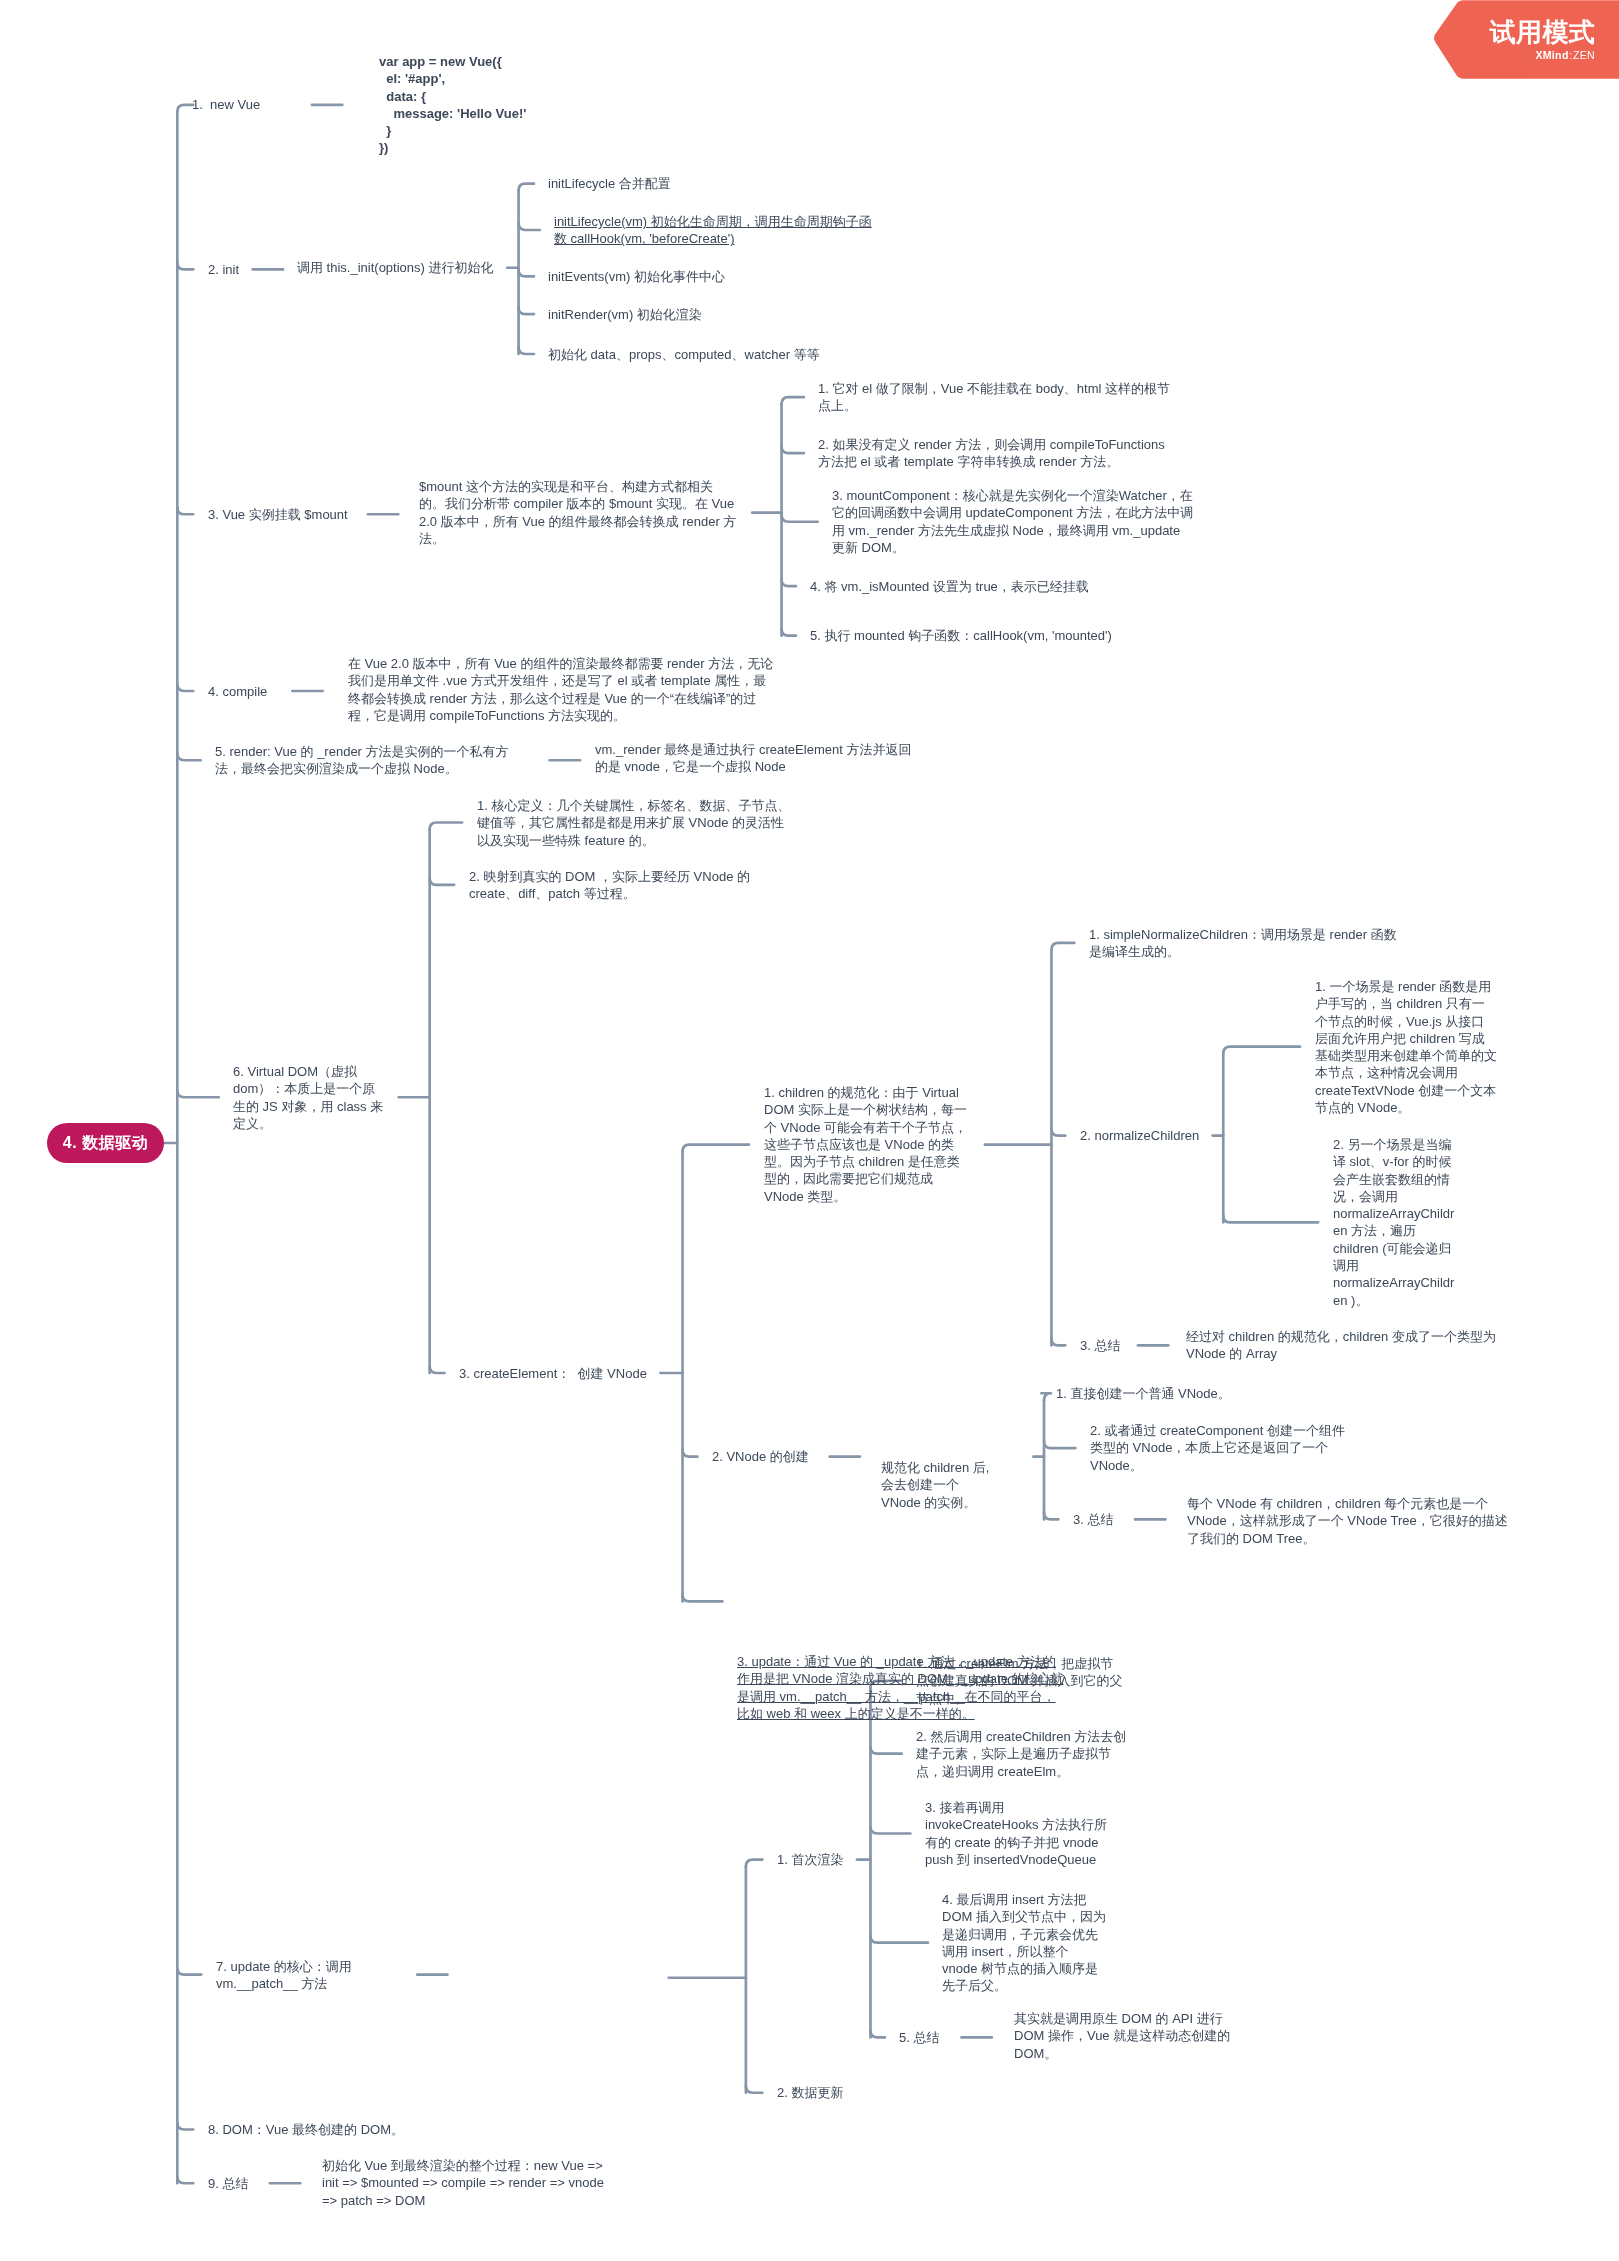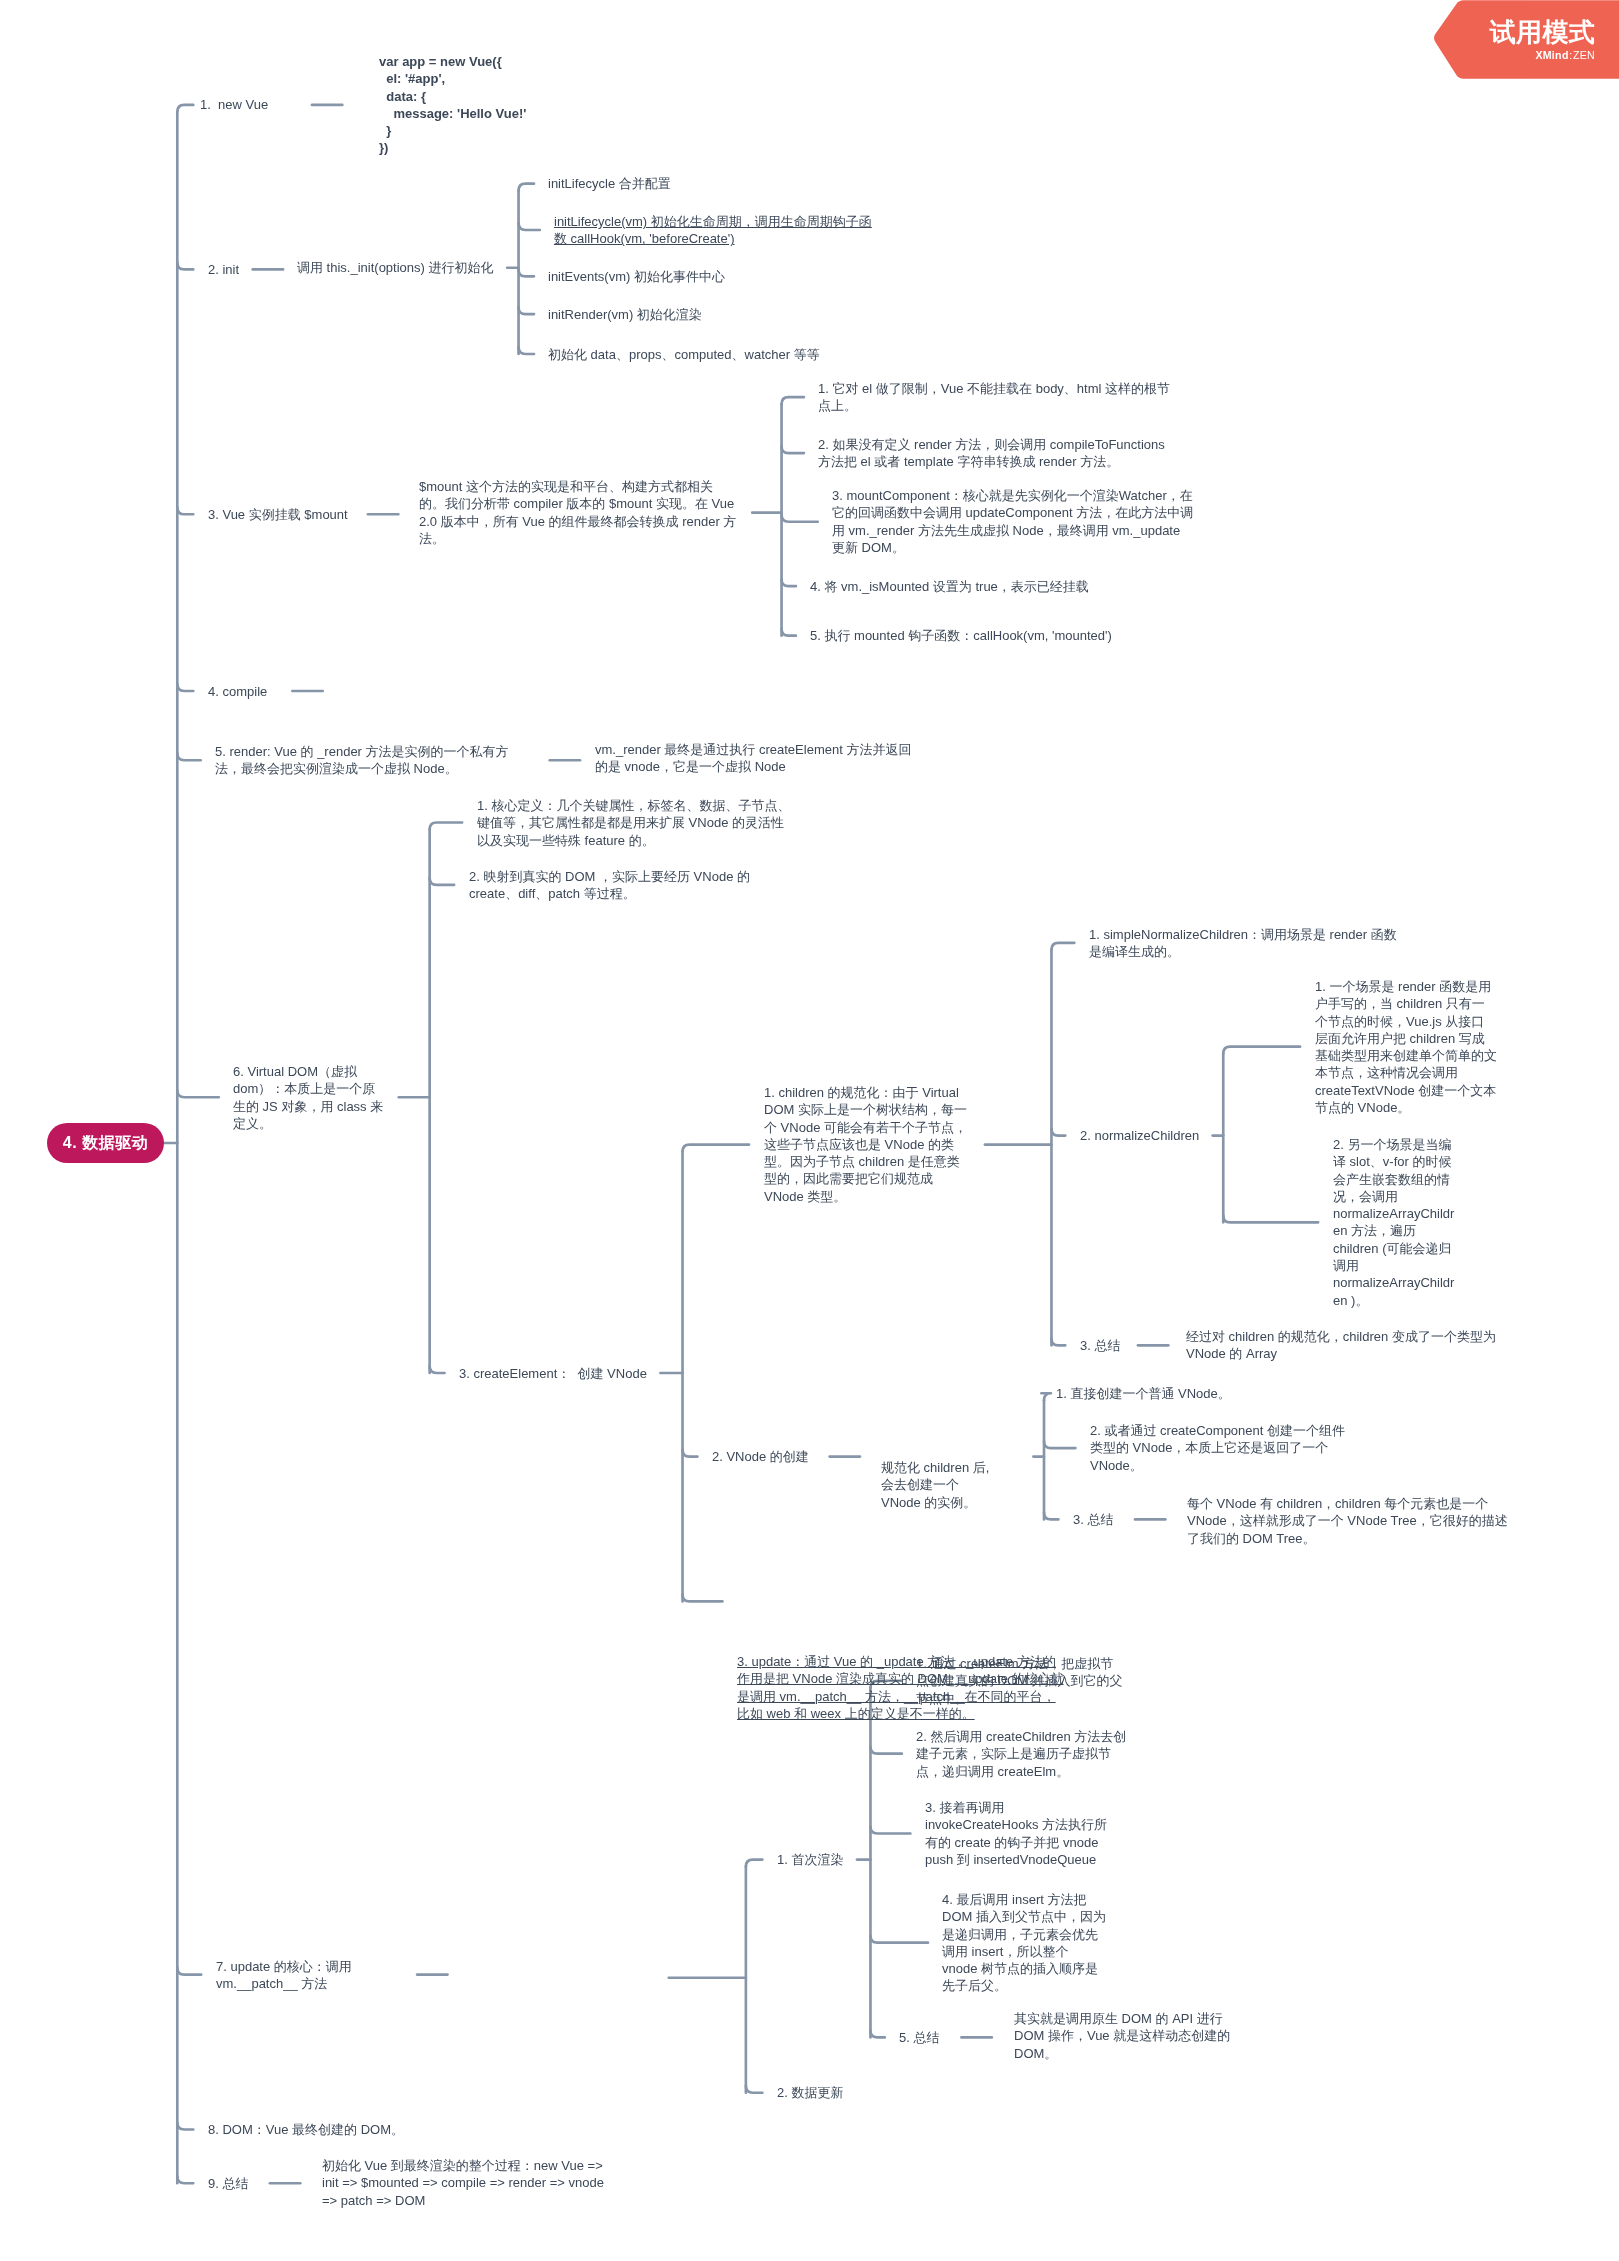--- a/index.html
+++ b/index.html
@@ -98,21 +98,21 @@
       <path d="M 333 1285 Q 333 1298 346 1298 L 363 1298" fill="none" stroke="#8795a8" stroke-width="5" stroke-linecap="round" stroke-linejoin="round"></path>
       <path d="M 333 1415 Q 333 1428 346 1428 L 377 1428" fill="none" stroke="#8795a8" stroke-width="5" stroke-linecap="round" stroke-linejoin="round"></path>
       <path d="M 333 2048 Q 333 2061 346 2061 L 411 2061" fill="none" stroke="#8795a8" stroke-width="5" stroke-linecap="round" stroke-linejoin="round"></path>
       <path d="M 333 3696 Q 333 3709 346 3709 L 378 3709" fill="none" stroke="#8795a8" stroke-width="5" stroke-linecap="round" stroke-linejoin="round"></path>
       <path d="M 333 3987 Q 333 4000 346 4000 L 363 4000" fill="none" stroke="#8795a8" stroke-width="5" stroke-linecap="round" stroke-linejoin="round"></path>
       <path d="M 333 4088 Q 333 4101 346 4101 L 363 4101" fill="none" stroke="#8795a8" stroke-width="5" stroke-linecap="round" stroke-linejoin="round"></path>
     </svg>
 <div id="root-node" class="node" style="white-space: nowrap; left: 47px; top: 1123px; width: 117px; height: 40px;">
       <span class="txt">4. 数据驱动</span>
     </div>
-<div class="node" style="white-space: nowrap; left: 200px; top: 96px;">
+<div class="node" style="white-space: nowrap; left: 192px; top: 96px;">
       <span class="txt">1.  new Vue</span>
     </div>
 <div class="node bold" style="white-space: nowrap; left: 379px; top: 53px;">
       <span class="txt">var app = new Vue({
   el: '#app',
   data: {
     message: 'Hello Vue!'
   }
 })</span>
     </div>
@@ -153,20 +153,23 @@
       <span class="txt">3. mountComponent：核心就是先实例化一个渲染Watcher，在它的回调函数中会调用 updateComponent 方法，在此方法中调用 vm._render 方法先生成虚拟 Node，最终调用 vm._update 更新 DOM。</span>
     </div>
 <div class="node" style="white-space: nowrap; left: 810px; top: 578px;">
       <span class="txt">4. 将 vm._isMounted 设置为 true，表示已经挂载</span>
     </div>
 <div class="node" style="white-space: nowrap; left: 810px; top: 627px;">
       <span class="txt">5. 执行 mounted 钩子函数：callHook(vm, 'mounted')</span>
     </div>
 <div class="node" style="white-space: nowrap; left: 208px; top: 683px;">
       <span class="txt">4. compile</span>
+    </div>
+<div class="node" style="width: 429px; left: 348px; top: 655px;">
+      <span class="txt">在 Vue 2.0 版本中，所有 Vue 的组件的渲染最终都需要 render 方法，无论我们是用单文件 .vue 方式开发组件，还是写了 el 或者 template 属性，最终都会转换成 render 方法，那么这个过程是 Vue 的一个“在线编译”的过程，它是调用 compileToFunctions 方法实现的。</span>
     </div>
 <div class="node" style="width: 319px; left: 215px; top: 743px;">
       <span class="txt">5. render: Vue 的 _render 方法是实例的一个私有方法，最终会把实例渲染成一个虚拟 Node。</span>
     </div>
 <div class="node" style="width: 319px; left: 595px; top: 741px;">
       <span class="txt">vm._render 最终是通过执行 createElement 方法并返回的是 vnode，它是一个虚拟 Node</span>
     </div>
 <div class="node" style="width: 152px; left: 233px; top: 1063px;">
       <span class="txt">6. Virtual DOM（虚拟 dom）：本质上是一个原生的 JS 对象，用 class 来定义。</span>
     </div>

